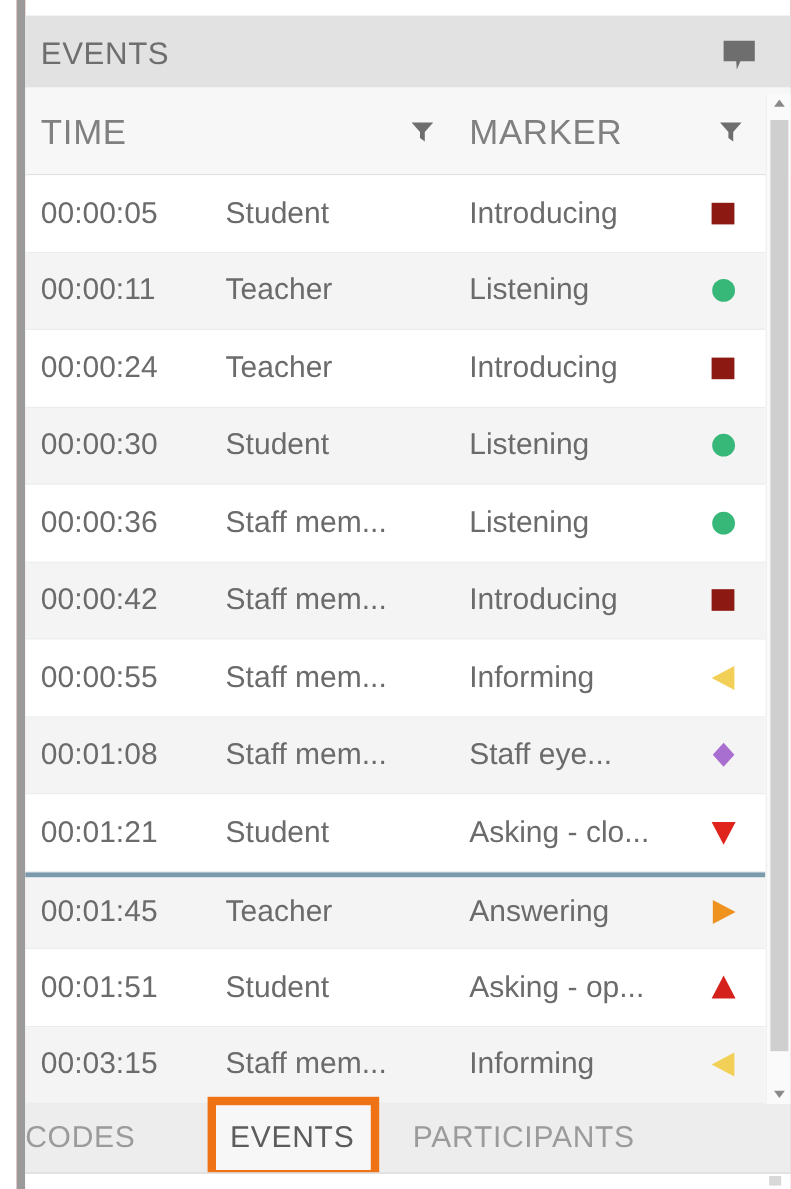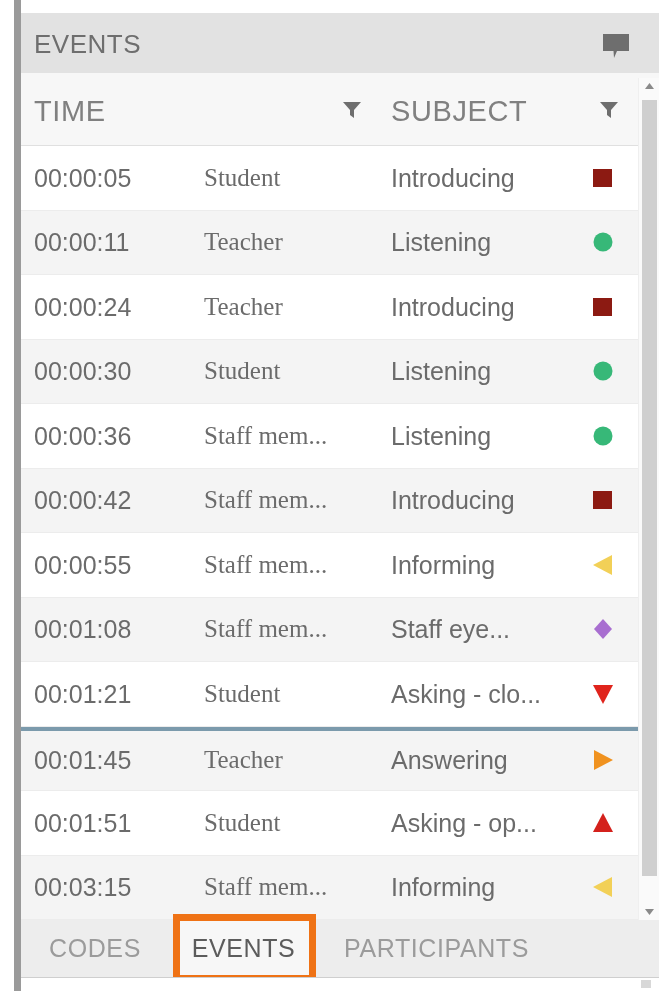--- a/index.html
+++ b/index.html
@@ -118,21 +118,21 @@
   .cell-time, .cell-subject, .cell-marker {
     position: absolute;
     top: 50%;
     transform: translateY(-50%);
     font-size: 25px;
     color: #6b6b6b;
     font-weight: 400;
     white-space: nowrap;
   }
   .cell-time    { left: 13px; }
-  .cell-subject { left: 183px; font-family: Liberation Serif, serif; }
+  .cell-subject { left: 167px; }
   .cell-marker  { left: 370px; }
 
   .marker-shape {
     position: absolute;
     left: 568px;
     top: 50%;
     transform: translateY(-50%);
     width: 28px; height: 28px;
   }
 
@@ -180,21 +180,21 @@
     position: absolute;
     top: 0;
     height: 57px;
     line-height: 57px;
     font-size: 25px;
     letter-spacing: 0.6px;
     color: #9b9b9b;
     white-space: nowrap;
     box-sizing: border-box;
   }
-  .tab-codes        { left: 0;   width: 155px; text-align: left;  padding-left: 28px; }
+  .tab-codes        { left: 0;   width: 155px; text-align: left;  padding-left: 0; }
   .tab-events       { left: 155px; width: 135px; text-align: center; color: #5c5c5c; background: #f7f7f7; }
   .tab-participants { left: 305px; width: 300px; text-align: left; padding-left: 18px; }
 
   .tab-highlight {
     position: absolute;
     left: 152px; top: -6px;
     width: 143px;
     height: 68px;
     border: 7px solid #ef7215;
     box-sizing: border-box;
@@ -230,21 +230,21 @@
       <div class="panel-header-title">EVENTS</div>
       <div class="comment-icon">
         <svg width="30" height="30" viewBox="0 0 30 30">
           <path d="M2 3 H28 V20 H16 L13 27 L12.5 20 H2 Z" fill="#6e6e6e"></path>
         </svg>
       </div>
     </div>
 
     <div class="col-header">
       <div class="cell col-time">TIME</div>
-      <div class="cell col-marker">SUBJECT</div>
+      <div class="cell col-marker">MARKER</div>
 
       <div class="funnel funnel-subject">
         <svg width="20" height="20" viewBox="0 0 20 20">
           <path d="M1 2 H19 L12 10 V18 L8 15 V10 Z" fill="#6e6e6e"></path>
         </svg>
       </div>
       <div class="funnel funnel-marker">
         <svg width="20" height="20" viewBox="0 0 20 20">
           <path d="M1 2 H19 L12 10 V18 L8 15 V10 Z" fill="#6e6e6e"></path>
         </svg>

